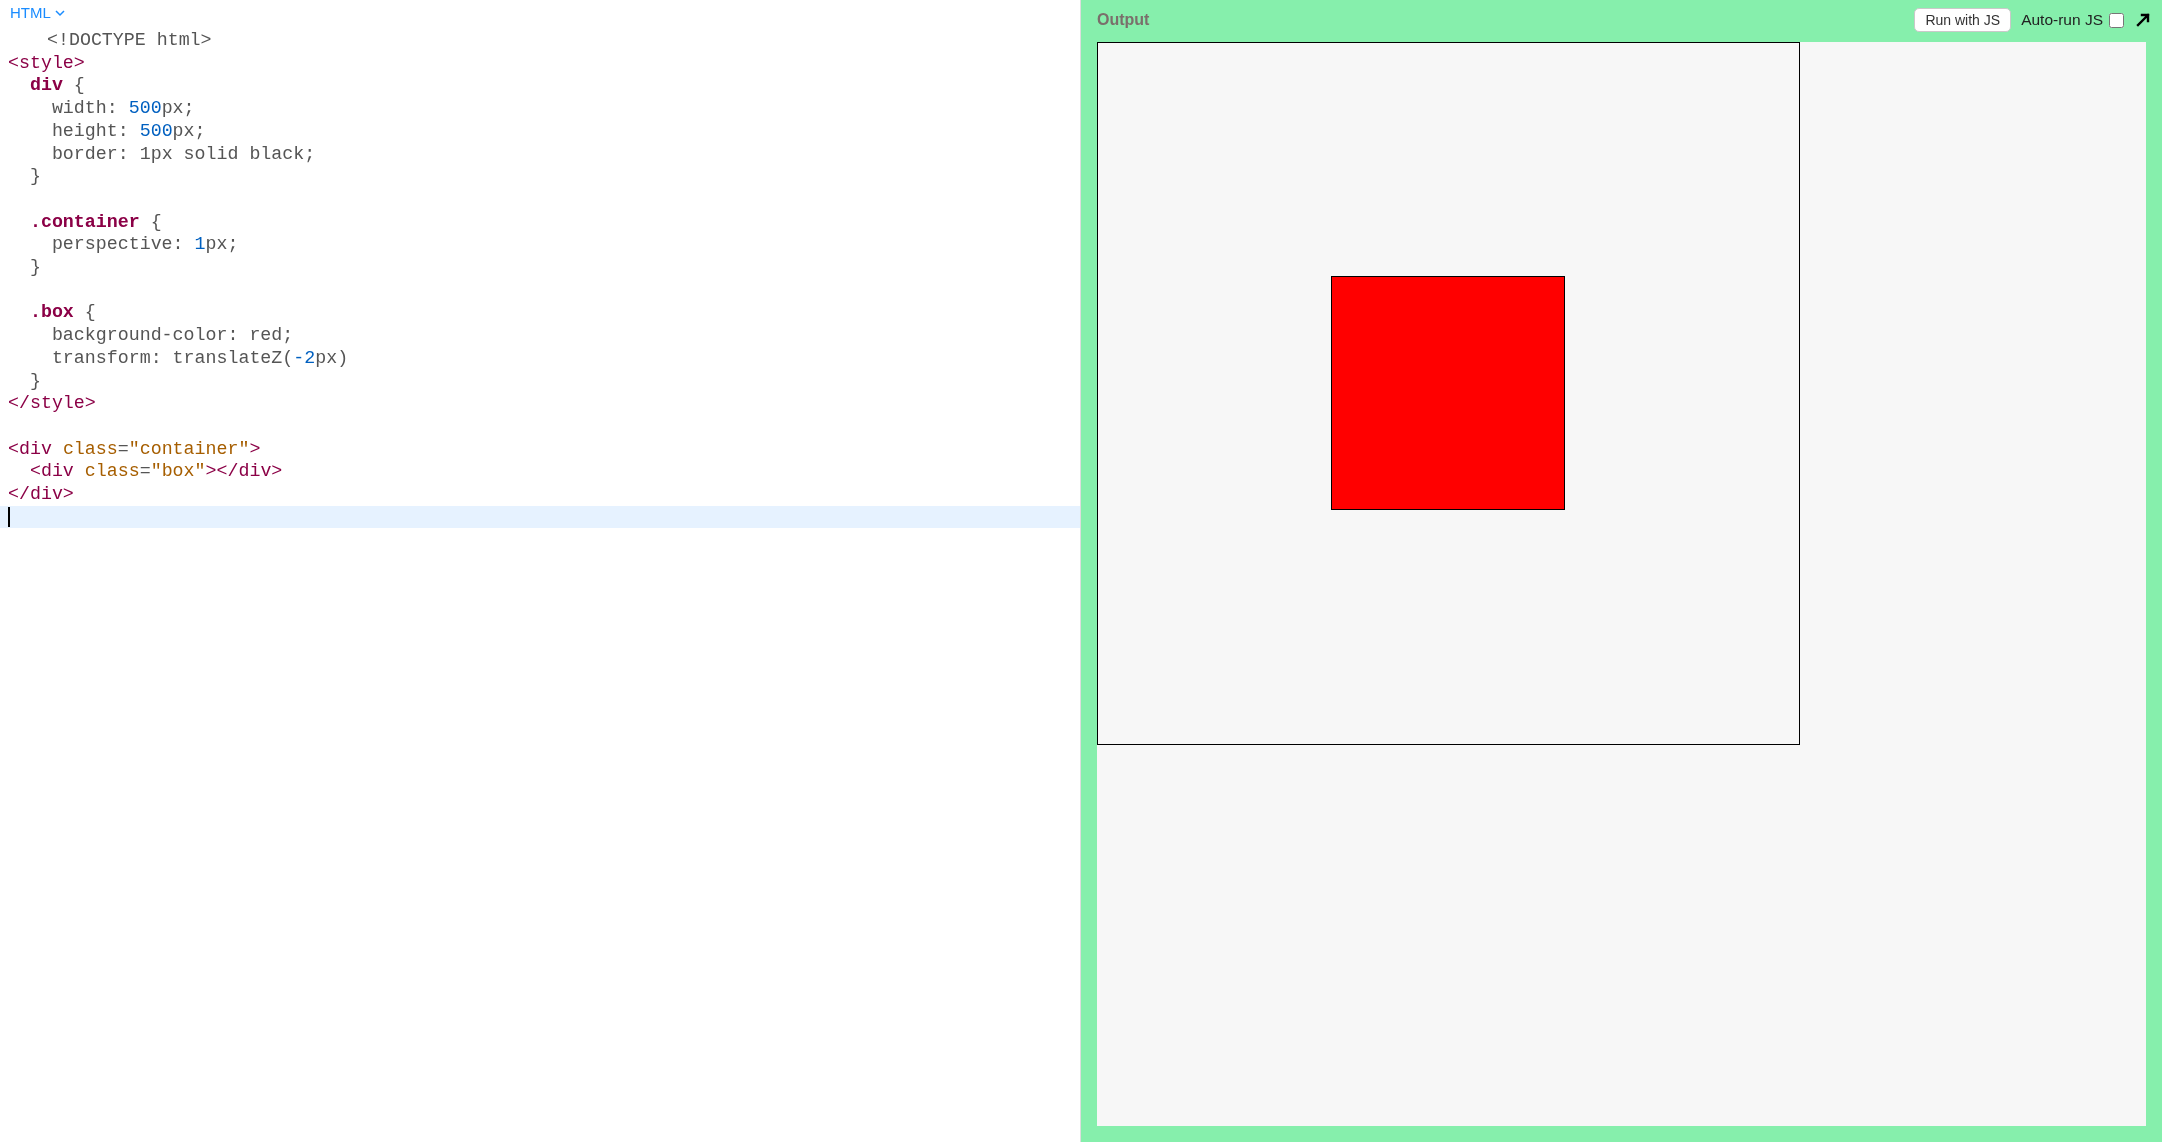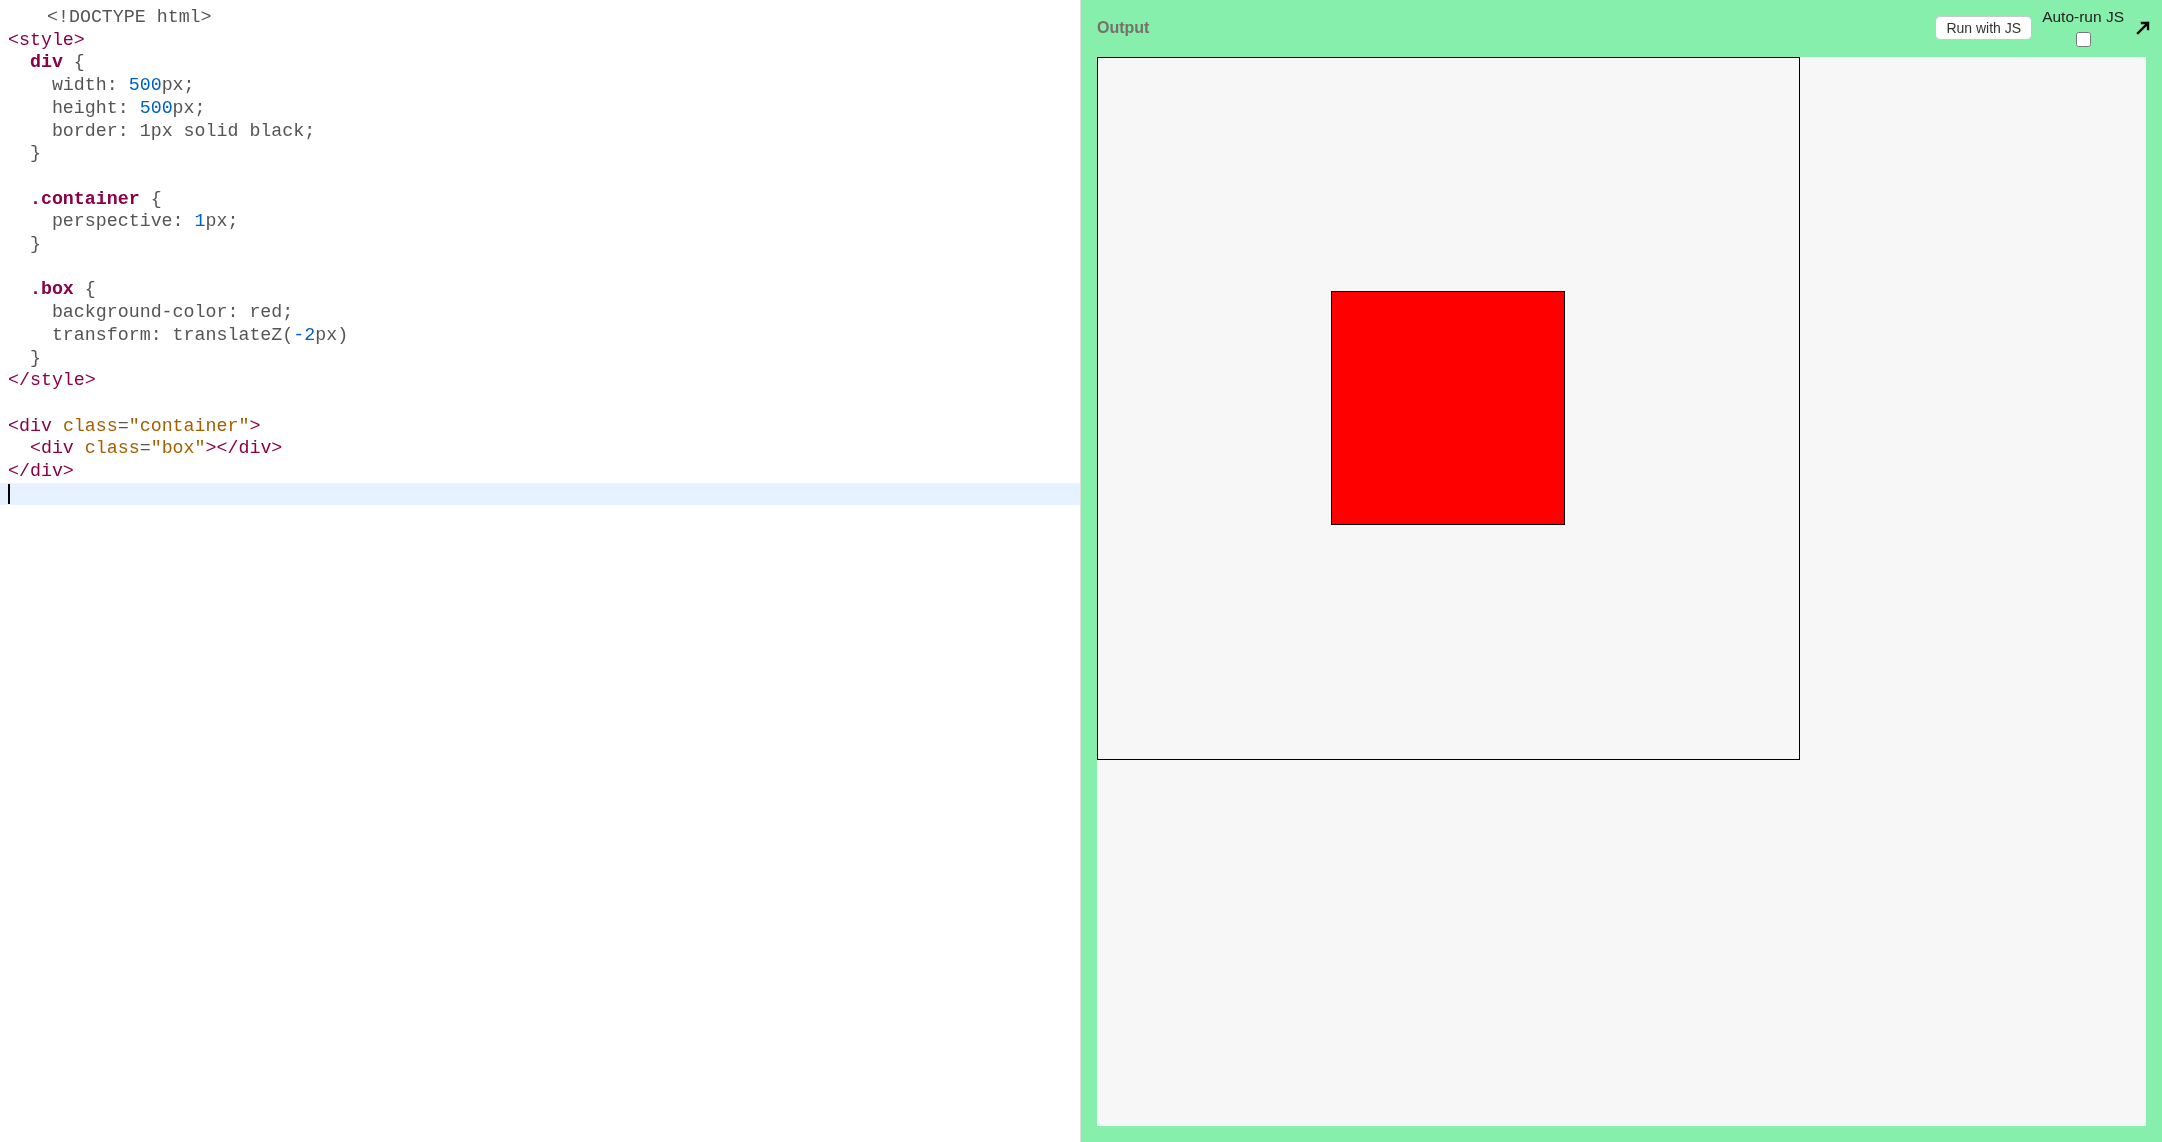--- a/index.html
+++ b/index.html
@@ -105,21 +105,20 @@
     color: #333;
     cursor: pointer;
     font-family: inherit;
   }
   .autorun-wrap {
     display: flex;
     align-items: center;
     gap: 6px;
     font-size: 15.5px;
     color: #222;
-    flex-direction: column;
   }
   .autorun-wrap input[type="checkbox"] {
     width: 15px;
     height: 15px;
     margin: 0;
     cursor: pointer;
   }
   .popout {
     width: 18px;
     height: 18px;
@@ -151,20 +150,28 @@
     background: red;
     border: 1px solid #000;
   }
 </style>
 </head>
 <body>
 
 <div class="app">
 
   <div class="left-pane">
+    <div class="left-header">
+      <span>HTML</span>
+      <span class="dropdown-arrow">
+        <svg viewBox="0 0 10 10">
+            <path d="M1 3 L5 7 L9 3" fill="none" stroke="#1a8cff" stroke-width="1.5"></path>
+          </svg>
+      </span>
+    </div>
     <div class="code-editor" id="code-editor"><div class="code-line"><span class="tok-doctype">&lt;!DOCTYPE html&gt;</span></div><div class="code-line"><span class="tok-tag">&lt;style&gt;</span></div><div class="code-line">  <span class="tok-css-sel">div</span> <span class="tok-punct">{</span></div><div class="code-line">    <span class="tok-css-prop">width</span><span class="tok-punct">:</span> <span class="tok-css-num">500</span><span class="tok-css-val">px</span><span class="tok-punct">;</span></div><div class="code-line">    <span class="tok-css-prop">height</span><span class="tok-punct">:</span> <span class="tok-css-num">500</span><span class="tok-css-val">px</span><span class="tok-punct">;</span></div><div class="code-line">    <span class="tok-css-prop">border</span><span class="tok-punct">:</span> <span class="tok-css-val">1px solid black</span><span class="tok-punct">;</span></div><div class="code-line">  <span class="tok-punct">}</span></div><div class="code-line">&nbsp;</div><div class="code-line">  <span class="tok-css-sel">.container</span> <span class="tok-punct">{</span></div><div class="code-line">    <span class="tok-css-prop">perspective</span><span class="tok-punct">:</span> <span class="tok-css-num">1</span><span class="tok-css-val">px</span><span class="tok-punct">;</span></div><div class="code-line">  <span class="tok-punct">}</span></div><div class="code-line">&nbsp;</div><div class="code-line">  <span class="tok-css-sel">.box</span> <span class="tok-punct">{</span></div><div class="code-line">    <span class="tok-css-prop">background-color</span><span class="tok-punct">:</span> <span class="tok-css-val">red</span><span class="tok-punct">;</span></div><div class="code-line">    <span class="tok-css-prop">transform</span><span class="tok-punct">:</span> <span class="tok-css-val">translateZ(<span class="tok-css-num">-2</span>px)</span></div><div class="code-line">  <span class="tok-punct">}</span></div><div class="code-line"><span class="tok-tag">&lt;/style&gt;</span></div><div class="code-line">&nbsp;</div><div class="code-line"><span class="tok-tag">&lt;div</span> <span class="tok-attr">class</span><span class="tok-punct">=</span><span class="tok-string">"container"</span><span class="tok-tag">&gt;</span></div><div class="code-line">  <span class="tok-tag">&lt;div</span> <span class="tok-attr">class</span><span class="tok-punct">=</span><span class="tok-string">"box"</span><span class="tok-tag">&gt;&lt;/div&gt;</span></div><div class="code-line"><span class="tok-tag">&lt;/div&gt;</span></div><div class="code-line cursor-line"><span class="caret"></span></div></div>
   </div>
 
   <div class="right-pane">
     <div class="right-header">
       <span class="output-label">Output</span>
       <span class="spacer"></span>
       <button class="run-btn">Run with JS</button>
       <label class="autorun-wrap">
         <span>Auto-run JS</span>

